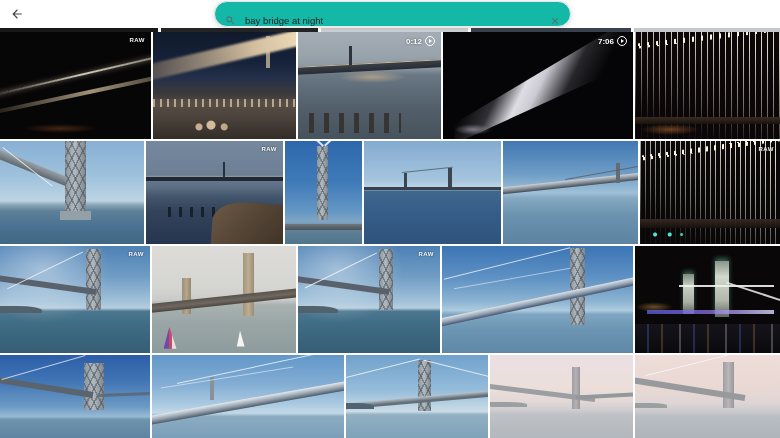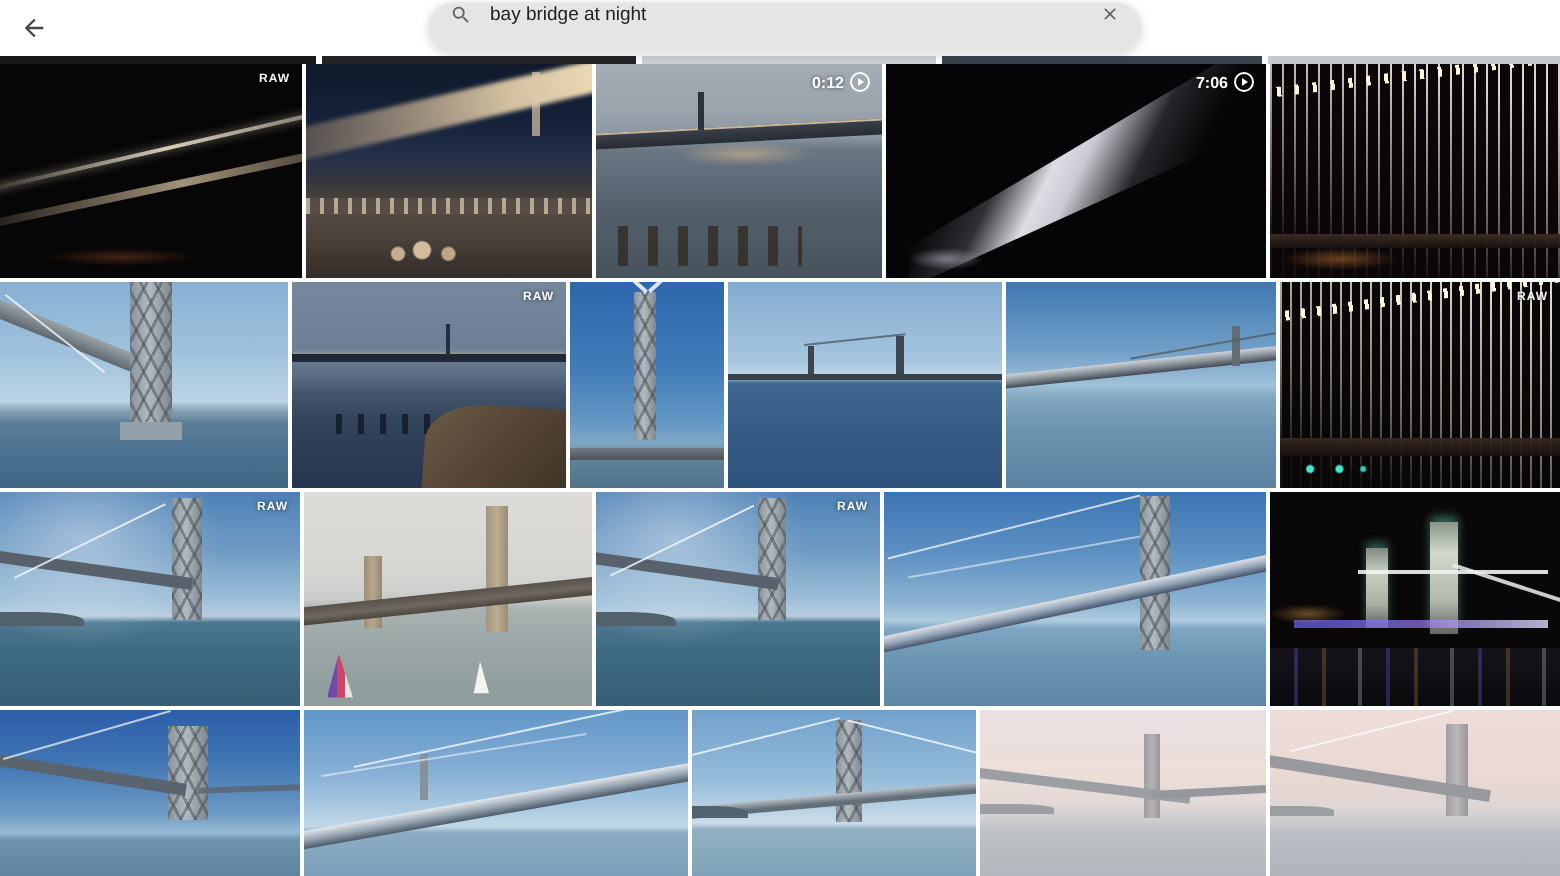--- a/index.html
+++ b/index.html
@@ -3,22 +3,22 @@
 <meta charset="utf-8">
 <style>
   html,body{margin:0;padding:0;background:#fff;}
   #screen{position:relative;width:780px;height:438px;background:#fff;overflow:hidden;
           font-family:"Liberation Sans","DejaVu Sans",sans-serif;}
   
   #header{position:absolute;left:0;top:0;width:780px;height:28px;background:#fff;z-index:5;}
   .back-btn{position:absolute;left:8px;top:5px;width:18px;height:18px;cursor:pointer;display:flex;align-items:center;justify-content:center;}
   .back-btn svg{width:14px;height:14px;fill:#444746;}
   .search-bar{position:absolute;left:214px;top:1px;width:357px;height:26px;box-sizing:border-box;
-              background:#e5e5e5;border:1px solid #e6e8ea;border-radius:14px;
-              box-shadow:0 1px 5px rgba(32,33,36,.16);display:flex;align-items:flex-start;
+              background:#14b8a6;border:1px solid #e6e8ea;border-radius:14px;
+              box-shadow:0 1px 5px rgba(32,33,36,.16);display:flex;align-items:flex-end;
               padding:0 10px;gap:9px;cursor:text;z-index:6;}
   .search-icon{display:flex;align-items:center;}
   .search-icon svg{width:11px;height:11px;fill:#5f6368;}
   .search-input{flex:1;border:none;outline:none;background:transparent;
                 font-family:"Liberation Sans","DejaVu Sans",sans-serif;
                 font-size:9.5px;color:#202124;padding:0;}
   .clear-btn{display:flex;align-items:center;cursor:pointer;}
   .clear-btn svg{width:10px;height:10px;fill:#5f6368;}
   
   .sliver{position:absolute;top:28px;height:4px;}

